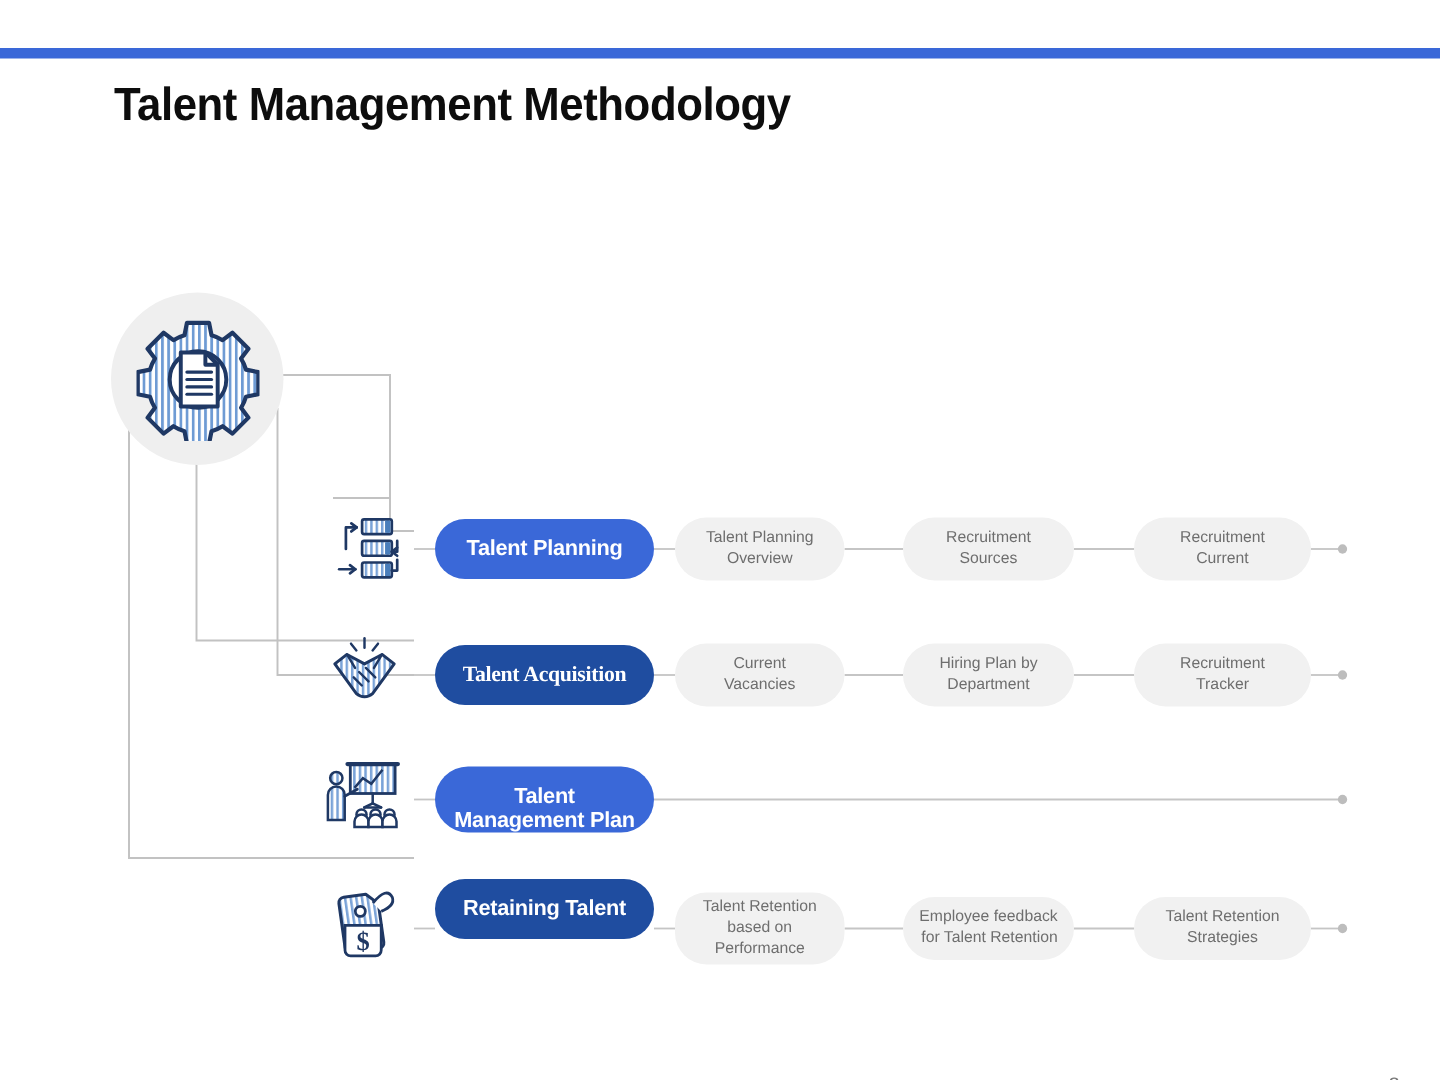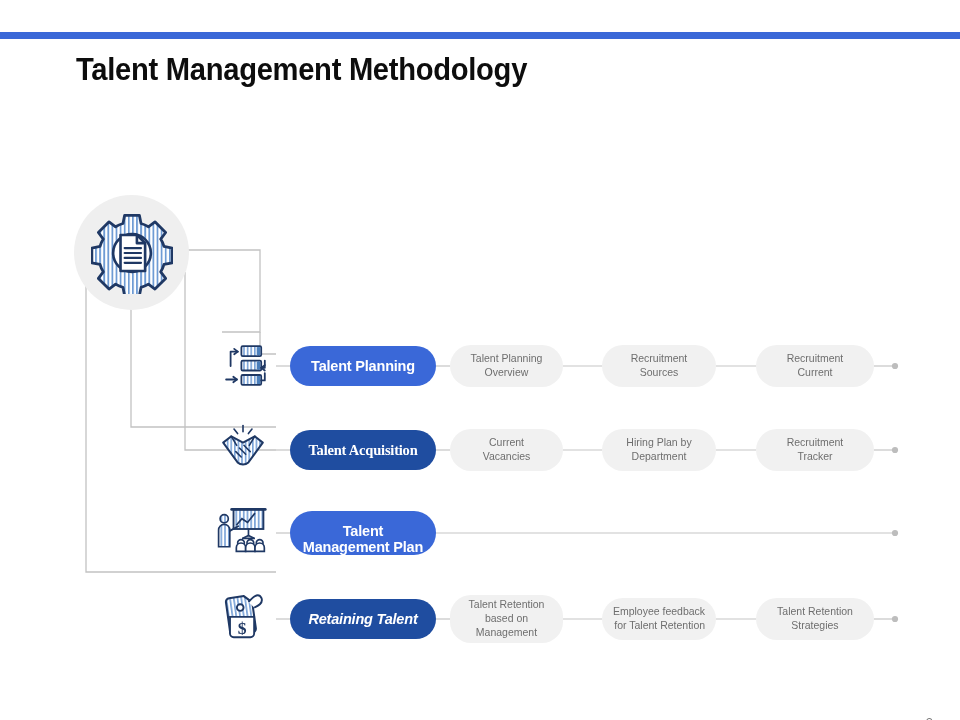--- a/index.html
+++ b/index.html
@@ -314,28 +314,28 @@
     </span>
   </div>
 
   <div class="pill-main two" style="left:290px; top:479px; width:146px; background:#3a68d8;align-items:flex-end;">
     <span>
       <span>Talent</span><br>
       <span>Management Plan</span>
     </span>
   </div>
 
-  <div class="pill-main" style="left:290px; top:567px; width:146px; background:#1f4da0;font-style:italic;">
+  <div class="pill-main" style="left:290px; top:554px; width:146px; background:#1f4da0;">
     <span>Retaining Talent</span>
   </div>
   <div class="pill-sub" style="left:450px; top:563px; width:113px; height:48px;">
     <span>
       <span>Talent Retention</span><br>
       <span>based on</span><br>
-      <span>Management</span>
+      <span>Performance</span>
     </span>
   </div>
   <div class="pill-sub" style="left:602px; top:566px; width:114px; height:42px;text-align:right;">
     <span>
       <span>Employee  feedback</span><br>
       <span>for Talent Retention</span>
     </span>
   </div>
   <div class="pill-sub" style="left:756px; top:566px; width:118px; height:42px;">
     <span>

